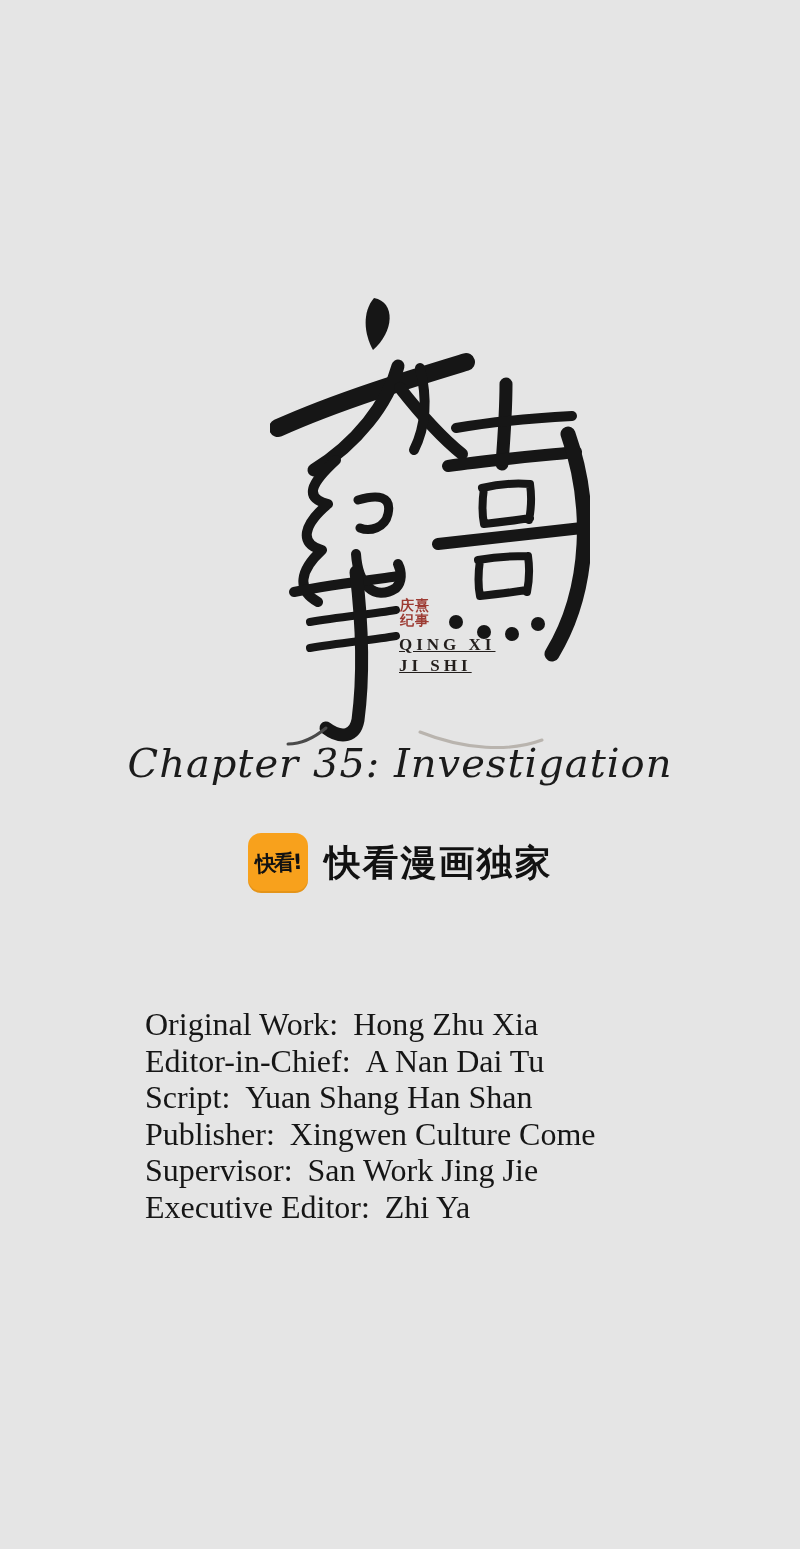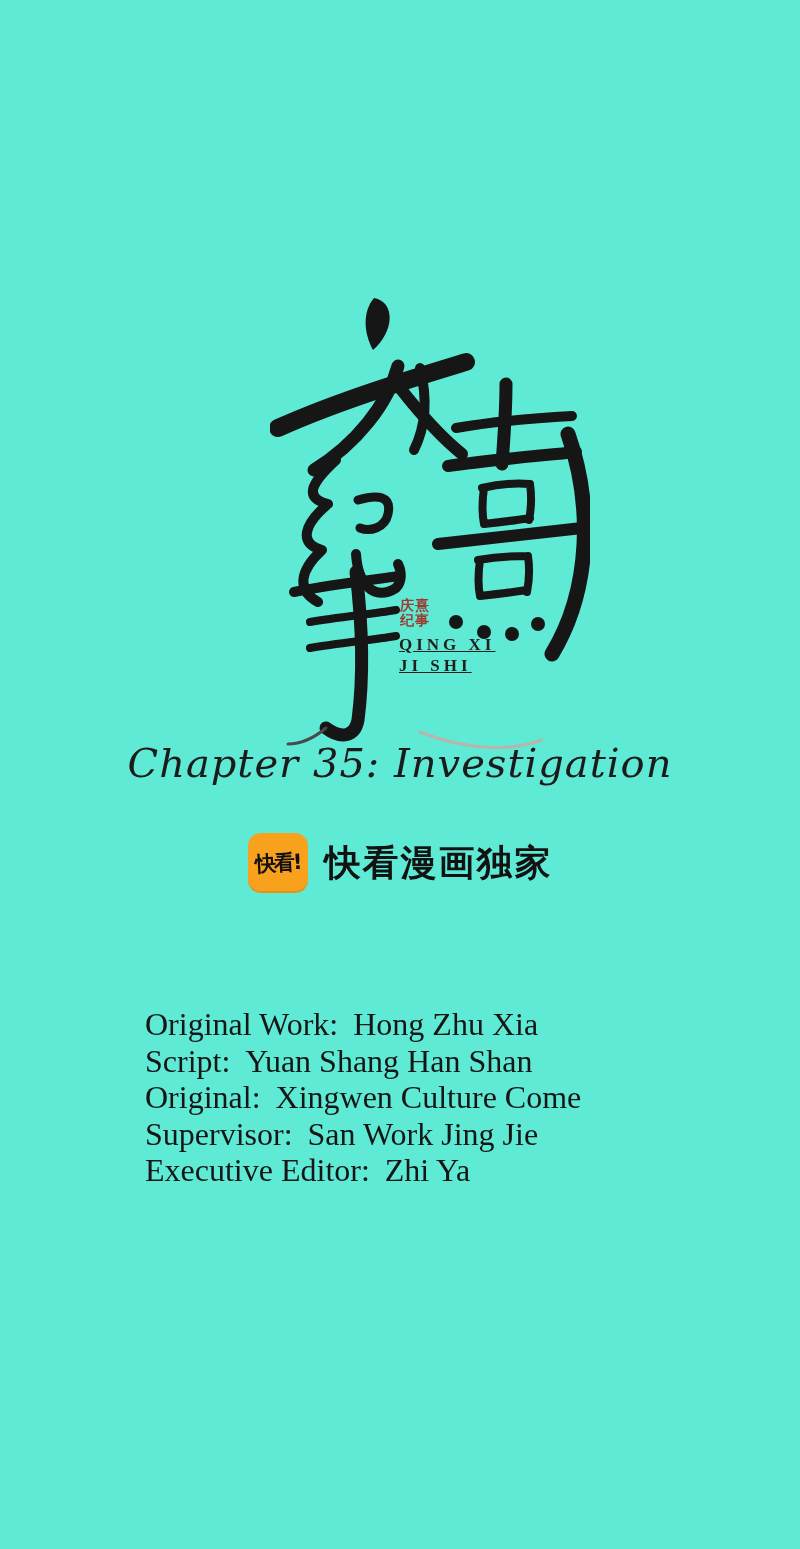--- a/index.html
+++ b/index.html
@@ -1,19 +1,19 @@
 <!DOCTYPE html>
 <html><head>
 <meta charset="utf-8">
 <style>
   html,body{margin:0;padding:0;background:#ffffff;}
   .page{
     position:relative;
     width:800px;height:1549px;
-    background:#5eead4;
+    background:#e5e5e5;
     overflow:hidden;
     font-family:"Liberation Serif", serif;
     color:#161616;
   }
 
   
   .calligraphy{
     position:absolute;left:270px;top:292px;
     width:320px;height:460px;
   }
@@ -166,24 +166,27 @@
       <span>快看!</span>
     </div>
     <div class="kk-label">快看漫画独家</div>
   </div>
 
   <div class="credits">
     <div class="credit-line">
       <span class="credit-label">Original Work:</span><span class="credit-value">Hong Zhu Xia</span>
     </div>
     <div class="credit-line">
+      <span class="credit-label">Editor-in-Chief:</span><span class="credit-value">A Nan Dai Tu</span>
+    </div>
+    <div class="credit-line">
       <span class="credit-label">Script:</span><span class="credit-value">Yuan Shang Han Shan</span>
     </div>
     <div class="credit-line">
-      <span class="credit-label">Original:</span><span class="credit-value">Xingwen Culture Come</span>
+      <span class="credit-label">Publisher:</span><span class="credit-value">Xingwen Culture Come</span>
     </div>
     <div class="credit-line">
       <span class="credit-label">Supervisor:</span><span class="credit-value">San Work Jing Jie</span>
     </div>
     <div class="credit-line">
       <span class="credit-label">Executive Editor:</span><span class="credit-value">Zhi Ya</span>
     </div>
   </div>
 
 </div>

